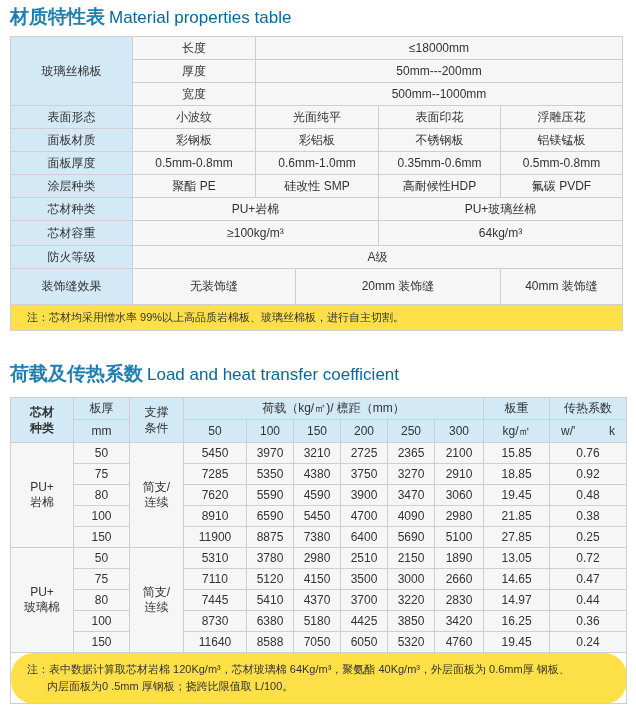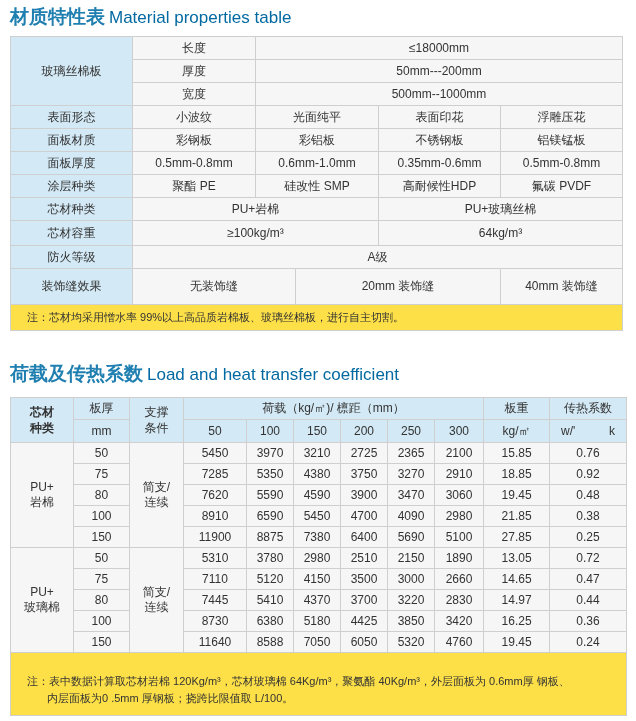--- a/index.html
+++ b/index.html
@@ -6,21 +6,21 @@
   body{width:636px;height:721px;position:relative;overflow:hidden;font-family:"Liberation Sans","DejaVu Sans",sans-serif;color:#333;}
   .section-title{position:absolute;left:10px;font-size:19px;color:#1f7fb0;white-space:nowrap;}
   .section-title .zh{font-weight:bold;color:#1f7fb0;font-size:19px;}
   .section-title .en{font-size:17px;color:#0369a1;margin-left:4px;}
   table{border-collapse:collapse;position:absolute;left:10px;table-layout:fixed;}
   td{border:1px solid #cfcfcf;font-size:12px;color:#333;text-align:center;padding:0;white-space:nowrap;}
   td.h{background:#d3e9f5;}
   td.v{background:#f6f6f6;}
   td.note{background:#fde047;text-align:left;font-size:11px;padding-left:16px;}
   .outer{border:1px solid #c6d8e2;}
-  .note2{line-height:17px;padding:20px 10px 8px 18px;white-space:normal;text-indent:-0px;}
+  .note2{line-height:17px;padding:8px 10px 8px 18px;white-space:normal;text-indent:-0px;border-radius:23px;}
   .note2 .l2{display:block;padding-left:20px;}
 </style>
 </head>
 <body>
 
 <div class="section-title" style="top:4px;">
   <span class="zh">材质特性表</span><span class="en">Material properties table</span>
 </div>
 
 <table class="outer" style="top:36px;width:612px;">

